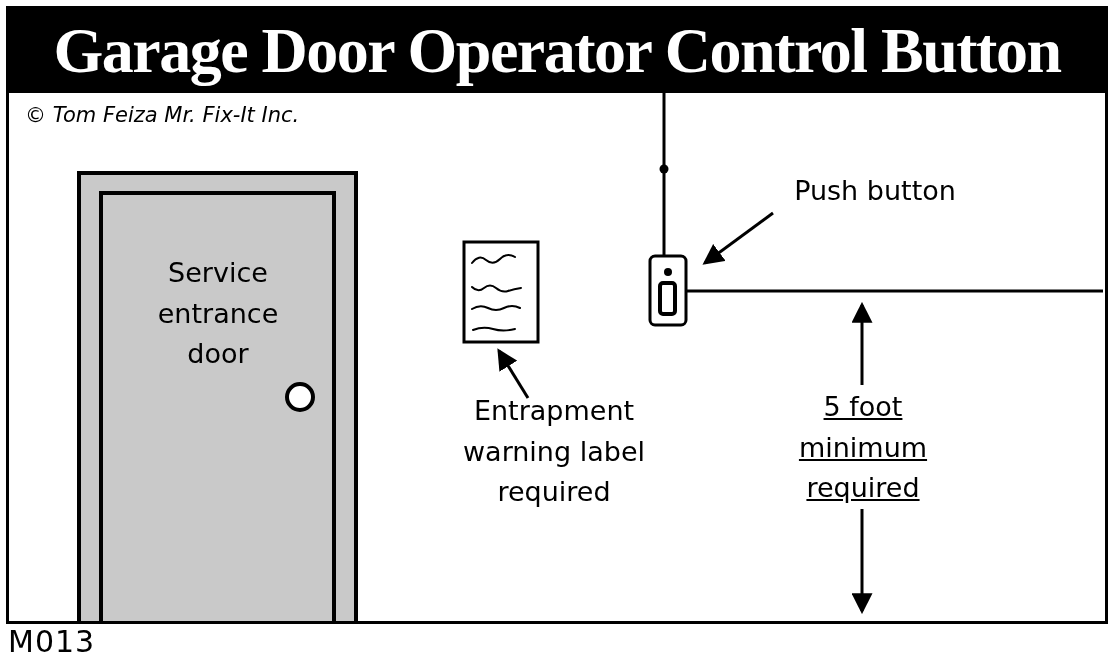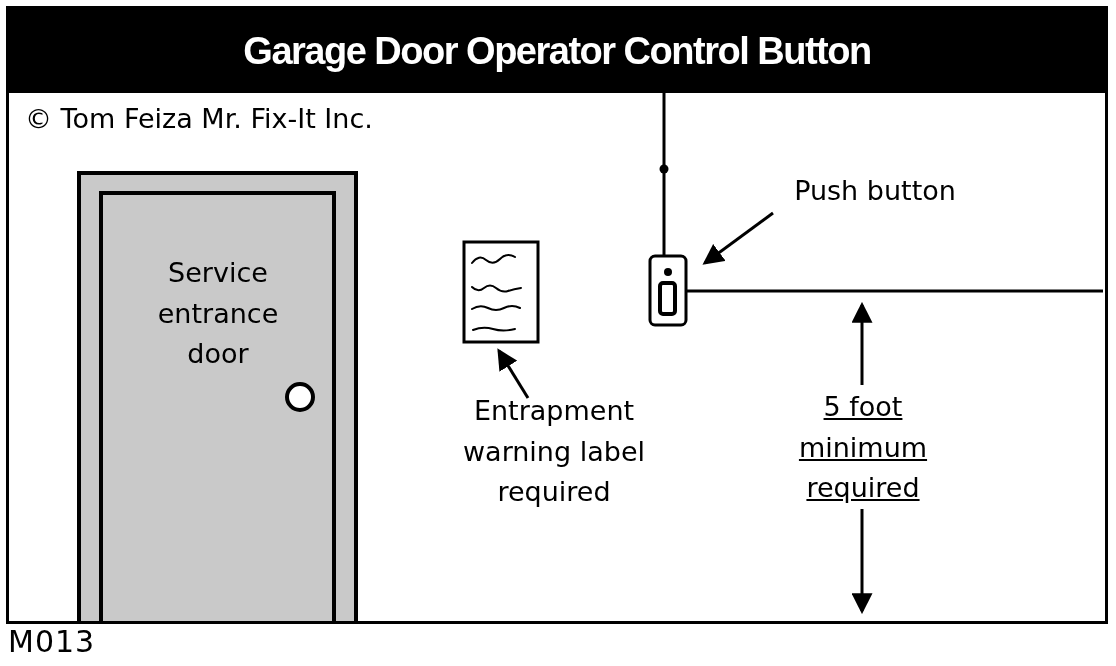--- a/index.html
+++ b/index.html
@@ -23,45 +23,46 @@
     background:var(--background);
   }
   .title-bar{
     position:relative;
     width:100%;height:84px;
     background:var(--line-black);
     color:#ffffff;
     display:flex;align-items:center;justify-content:center;
   }
   .title-text{
-    font-family:Liberation Sans, sans-serif;
+    font-family:Liberation Serif, serif;
     font-weight:700;
-    font-size:38px;
+    font-size:64px;
     letter-spacing:-1.5px;
     white-space:nowrap;
   }
   .drawing{
     position:relative;
     width:1096px;height:528px;
     background:var(--background);
   }
   .drawing svg{position:absolute;left:0;top:0;}
   .annot{
     position:absolute;
     color:var(--line-black);
     font-size:27px;
     line-height:1.5;
     text-align:center;
   }
   .copyright{
     position:absolute;
     left:16px;top:10px;
-    font-size:27px;
+    font-size:21px;
     color:var(--line-black);
     white-space:nowrap;
+    font-style:italic;
   }
   .service-label{left:128px;top:160px;width:162px;}
   .entrapment-label{left:448px;top:298px;width:194px;}
   .pushbutton-label{left:756px;top:78px;width:220px;white-space:nowrap;text-align:center;}
   .fivefoot-label{left:783px;top:294px;width:142px;text-decoration:underline;}
   .code{
     position:absolute;
     left:8px;top:624px;
     font-size:30px;
     letter-spacing:1px;

